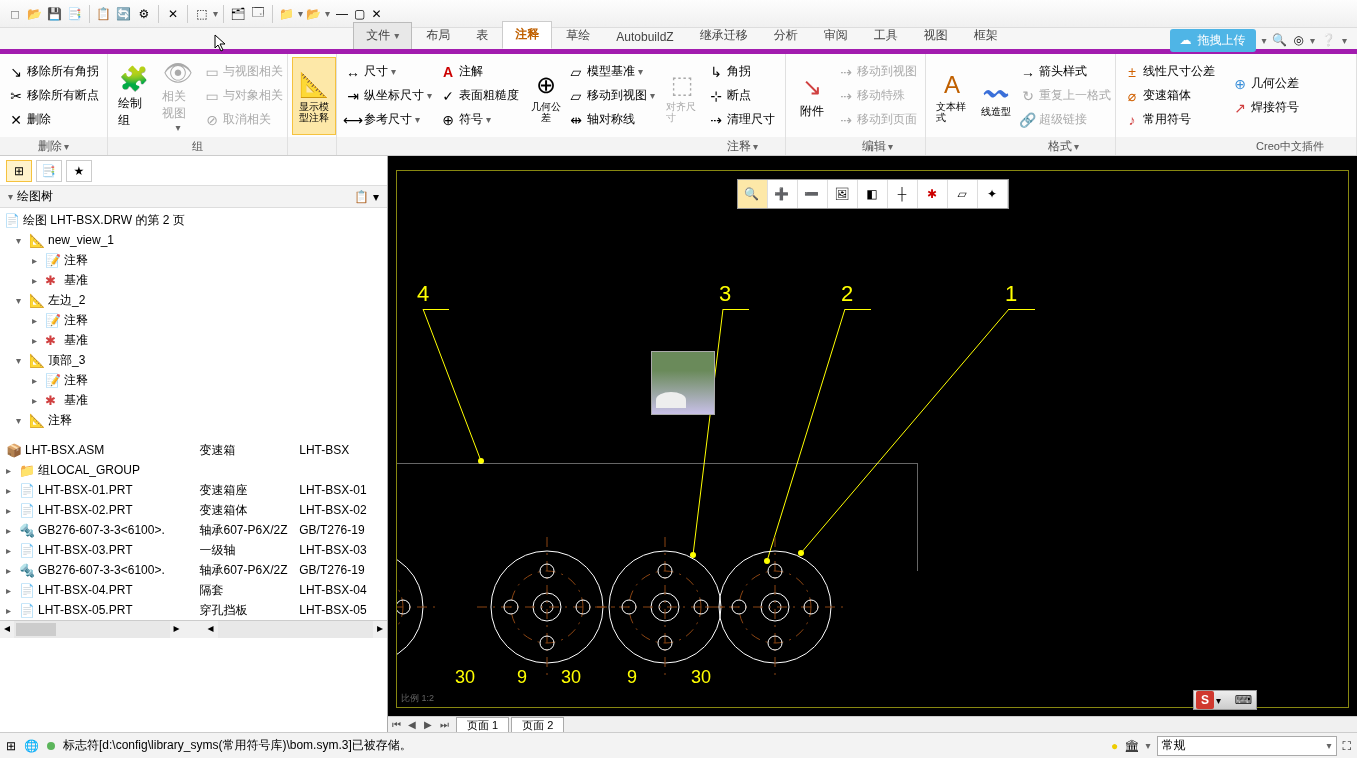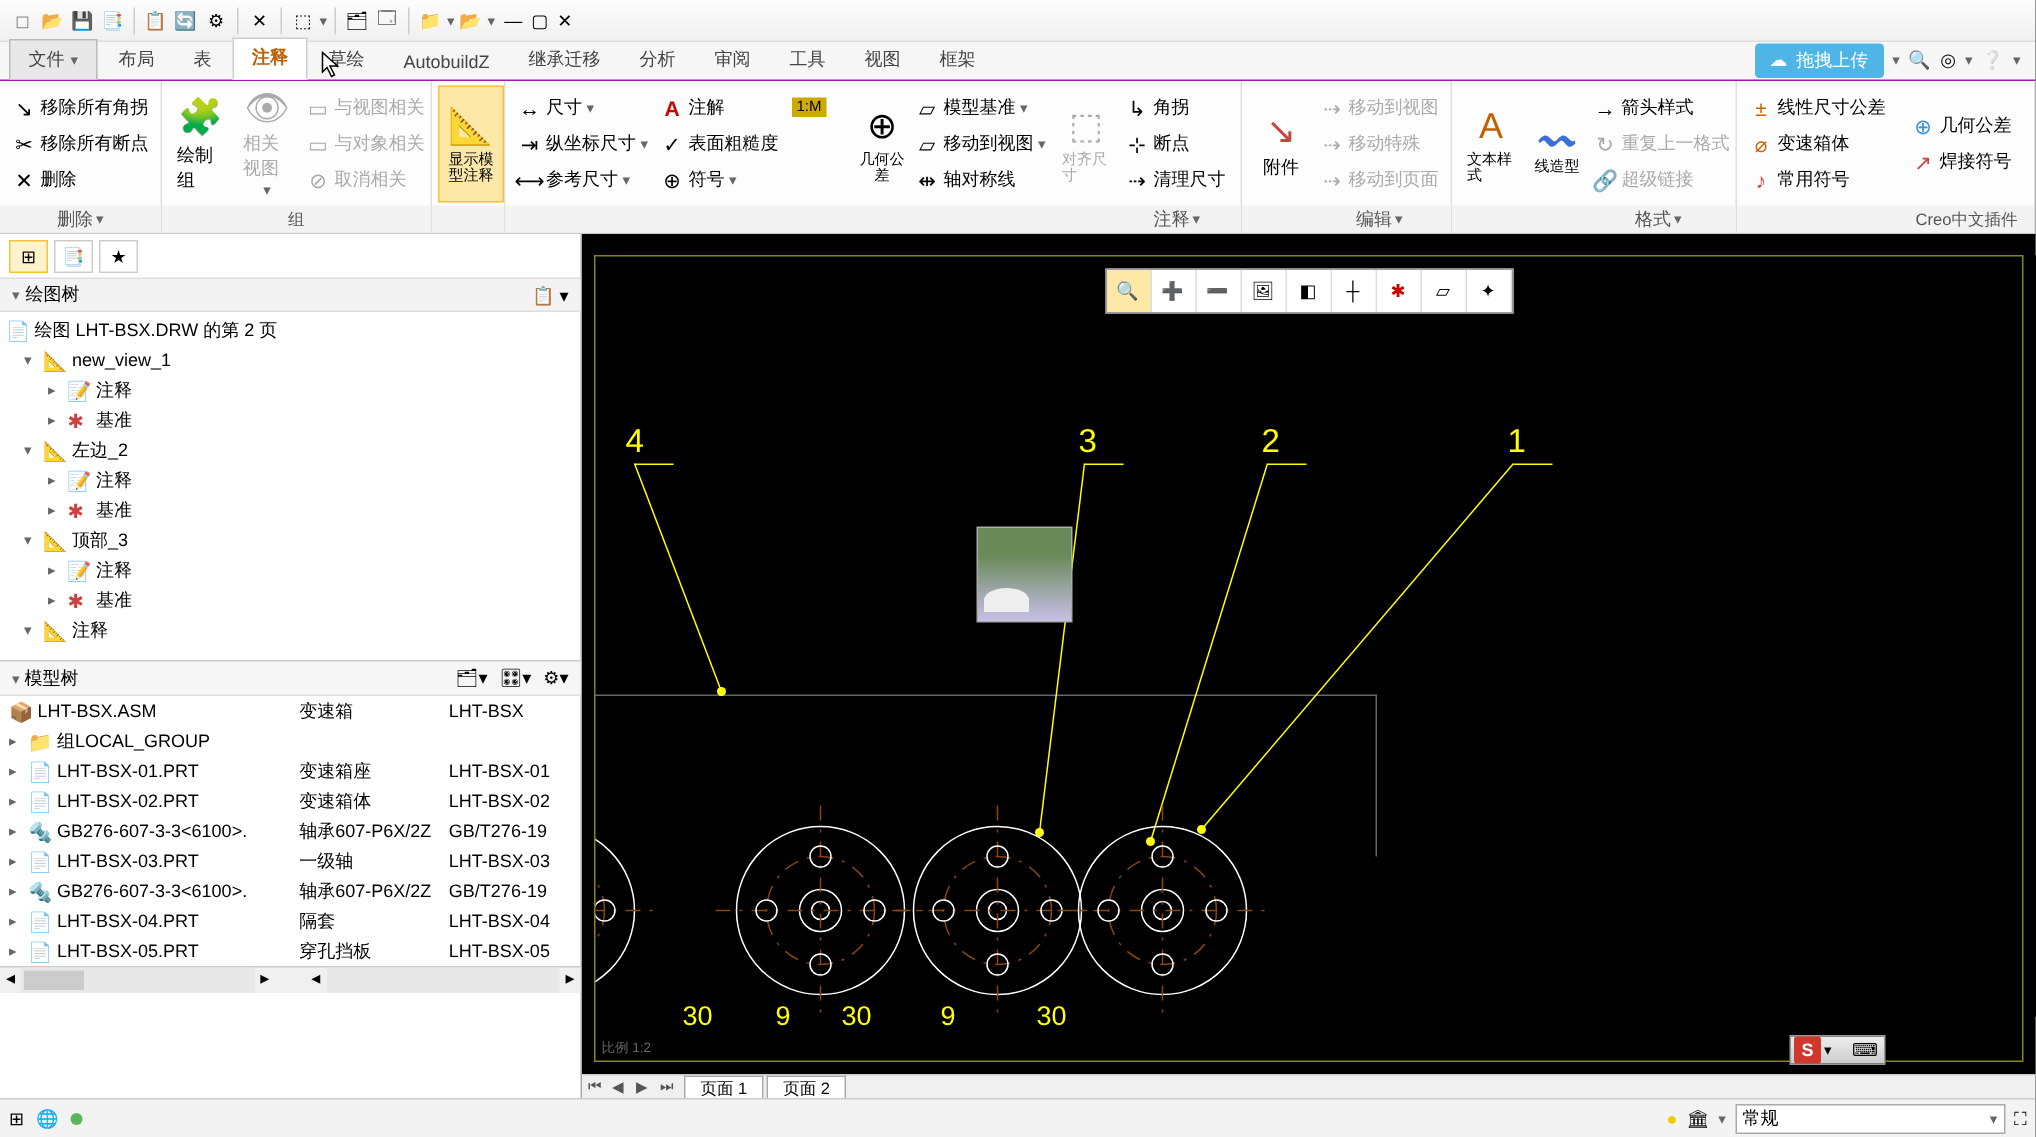--- a/index.html
+++ b/index.html
@@ -12,21 +12,21 @@
 .qat-sep { width:1px; height:18px; background:#ccc; margin:0 3px; }
 .title-text { flex:1; text-align:center; font-size:13px; color:#333; }
 .win-controls { display:flex; gap:6px; padding-right:10px; }
 
 
 .secondbar { position:absolute; top:28px; right:10px; height:24px; display:flex; align-items:center; gap:6px; z-index:5; }
 .upload-pill { background:#4fb5e6; color:#fff; padding:3px 10px; border-radius:3px; display:flex; gap:6px; align-items:center; }
 .drop-arrow { font-size:10px; color:#666; }
 
 
-.ribbon-tabs { height:26px; display:flex; align-items:flex-end; padding-left:6px; gap:2px; background:#f6f6f6; border-bottom:1px solid #a21caf; }
+.ribbon-tabs { height:26px; display:flex; align-items:flex-end; padding-left:6px; gap:2px; background:#f6f6f6; border-bottom:5px solid #a21caf;justify-content:center; }
 .tab { padding:4px 12px 5px; cursor:pointer; color:#444; }
 .tab.file { background:#e8e8e8; border:1px solid #bbb; border-bottom:none; display:flex; gap:4px; align-items:center; }
 .tab.active { background:#fff; border:1px solid #ccc; border-bottom:1px solid #fff; color:#c06000; font-weight:bold; }
 
 
 .ribbon { height:102px; background:#fdfdfd; border-bottom:1px solid #ccc; display:flex; }
 .group { border-right:1px solid #e0e0e0; display:flex; flex-direction:column; }
 .group-body { flex:1; display:flex; padding:2px 4px; align-items:center; }
 .group-label { height:18px; text-align:center; font-size:11px; color:#555; background:#f3f3f3; display:flex; align-items:center; justify-content:center; gap:2px; }
 .big-btn { display:flex; flex-direction:column; align-items:center; justify-content:center; padding:2px 6px; cursor:pointer; height:78px; }
@@ -265,32 +265,20 @@
       <div class="small-row">
             <span class="small-icon">⊕</span>
             <span>符号</span>
             <span class="drop-arrow">▾</span>
           </div>
     </div>
       </div>
     <div class="group-label"></div>
   </div>
 
-  <div class="group" style="width:42px;border-right:none;">
-    <div class="group-body">
-        <div class="col">
-      <div class="small-row">
-            <span style="background:#ca0;color:#000;padding:1px 3px;font-size:10px;">1:M</span>
-          </div>
-      <div style="height:24px;"></div>
-          <div style="height:24px;"></div>
-    </div>
-      </div>
-    <div class="group-label"></div>
-  </div>
   <div class="group" style="width:40px;border-right:none;">
     <div class="group-body">
       <div class="big-btn">
           <div class="big-icon">⊕</div>
           <span style="font-size:10px;line-height:11px;text-align:center;">几何公差</span>
         </div>
     </div>
     <div class="group-label"></div>
   </div>
 
@@ -514,28 +502,20 @@
           <span class="twisty">▸</span>
           <span class="tree-icon" style="color:#d04040;">✱</span>
           <span>基准</span>
         </div>
         <div class="tree-row indent1">
           <span class="twisty">▾</span>
           <span class="tree-icon">📐</span>
           <span>注释</span>
         </div>
       </div>
-  </div>
-  <div class="lp-modelheader">
-    <span><span class="drop-arrow">▾</span> <span>模型树</span></span>
-    <span style="display:flex;gap:8px;">
-      <span>🗂▾</span>
-      <span>🎛▾</span>
-      <span>⚙▾</span>
-    </span>
   </div>
   <div class="table-body" id="model-table" style="height:180px;overflow:hidden;">
       <div class="trow">
         <div class="c1">
           <span class="tree-icon">📦</span>
           <span>LHT-BSX.ASM</span>
         </div>
         <div class="c2">变速箱</div>
         <div class="c3">LHT-BSX</div>
       </div>
@@ -741,20 +721,21 @@
   <span class="navarrow">▶</span>
   <span class="navarrow">⏭</span>
   <div class="pagetab">页面  1</div>
   <div class="pagetab">页面  2</div>
 </div>
 
 <div class="statusbar">
   <span>⊞</span>
   <span>🌐</span>
   <span class="status-dot"></span>
+  <span>标志符[d:\config\library_syms(常用符号库)\bom.sym.3]已被存储。</span>
   <div class="status-right">
     <span style="color:#eecc00;">●</span>
     <span>🏛</span>
     <span class="drop-arrow">▾</span>
     <div class="combo">
       <span>常规</span>
         <span class="drop-arrow">▾</span>
     </div>
     <span>⛶</span>
   </div>

